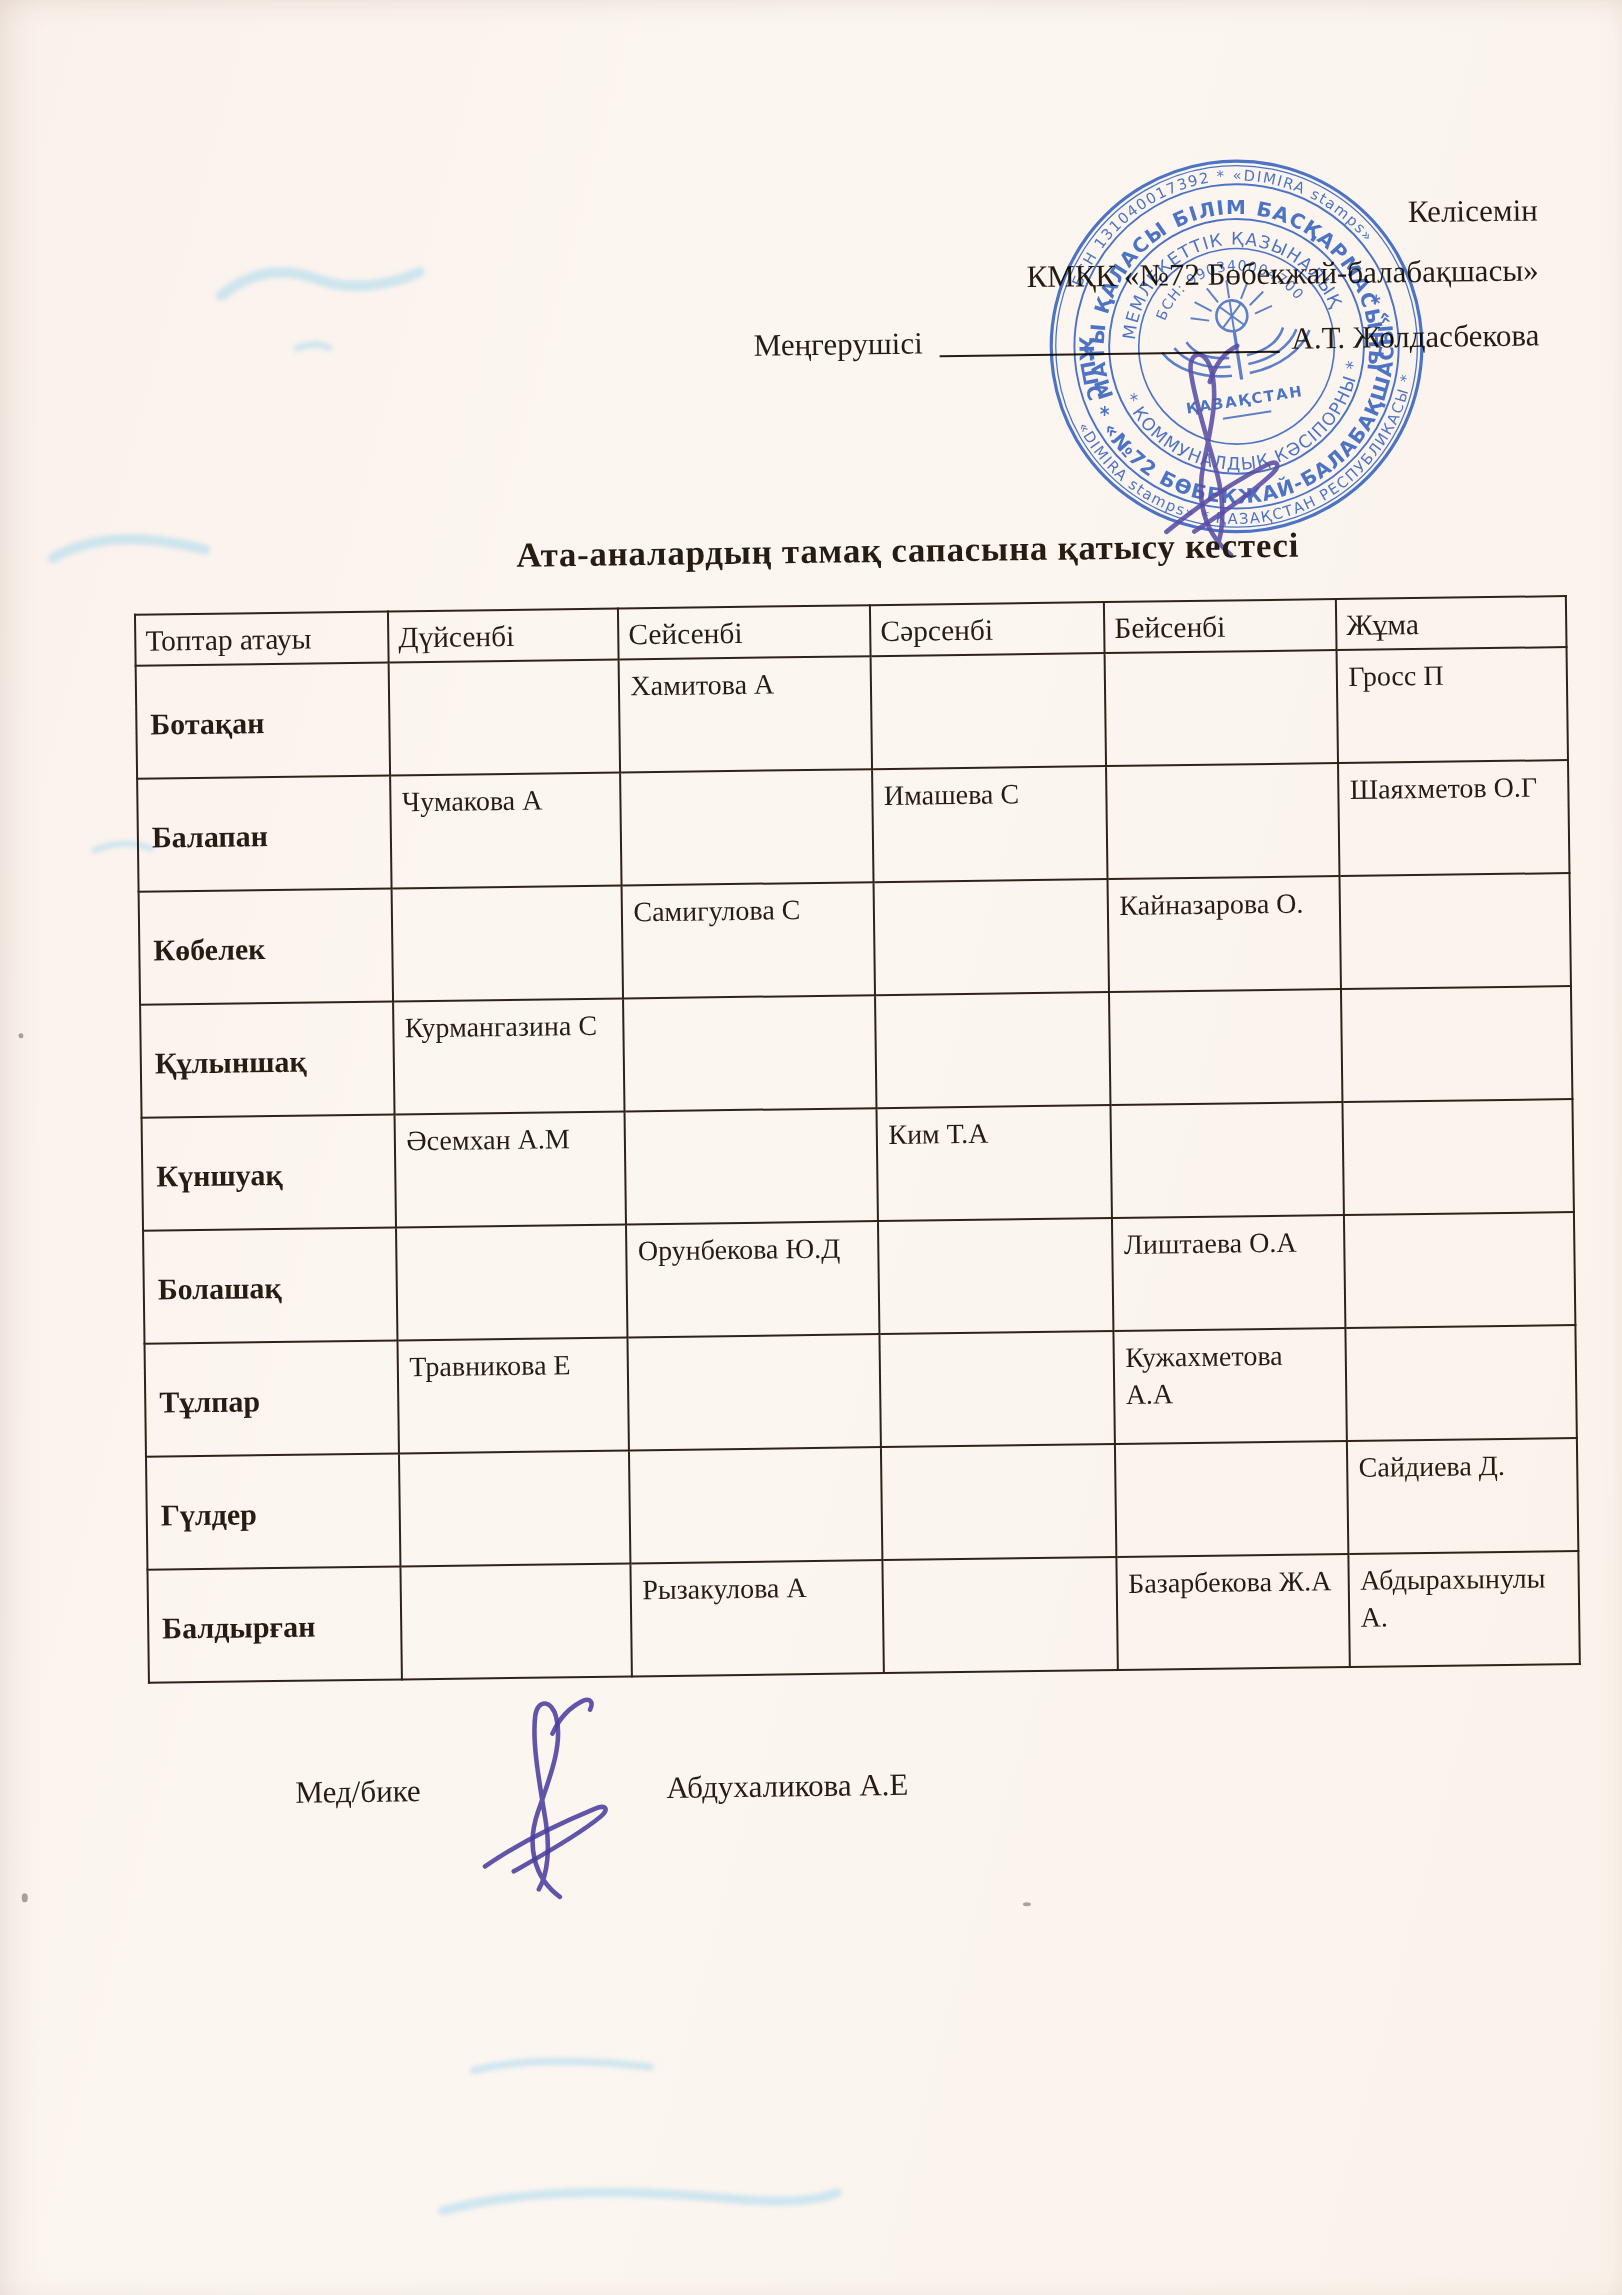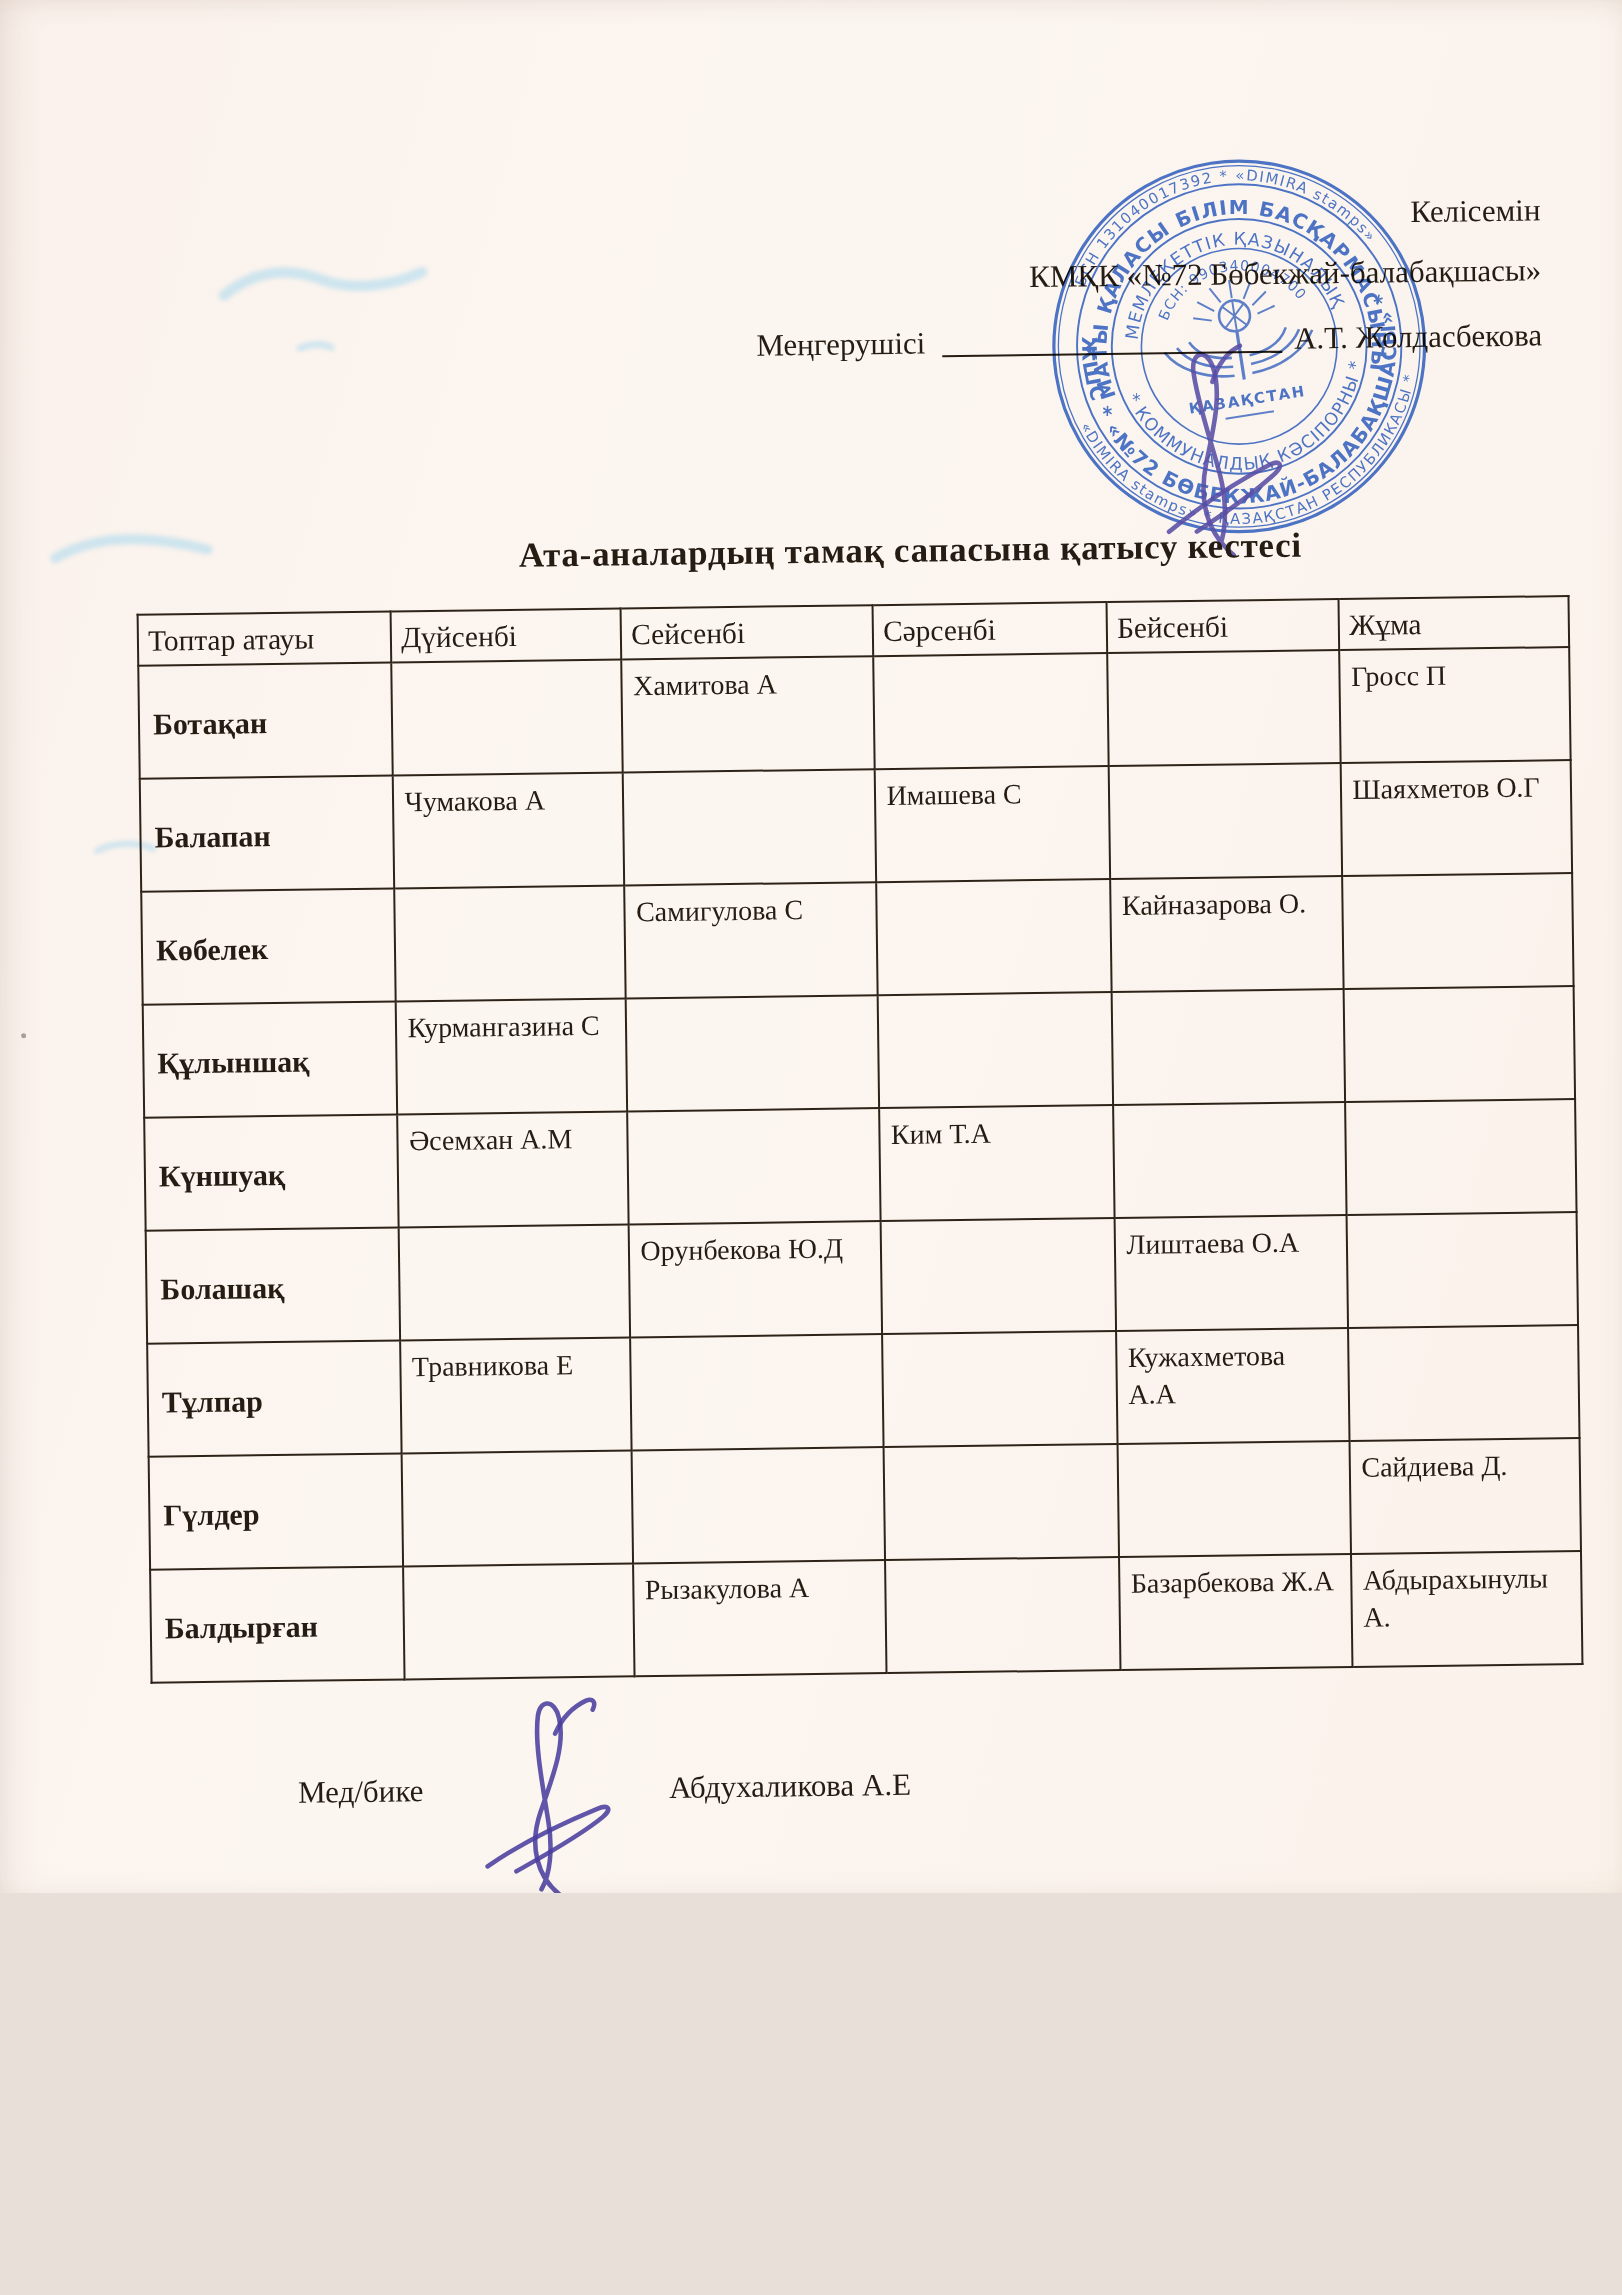--- a/index.html
+++ b/index.html
@@ -11,21 +11,21 @@
     --ghost:#a9d9ef;
   }
   *{margin:0;padding:0;box-sizing:border-box;}
   html,body{width:1623px;height:2295px;overflow:hidden;}
   body{
     font-family:"Liberation Serif","DejaVu Serif",serif;
     color:var(--ink);
     background:#e8e0d8;
   }
   .paper{
-    position:relative;width:1623px;height:1893px;
+    position:relative;width:1623px;height:2295px;
     background:linear-gradient(105deg,#faf1eb 0%,#fcf6f1 38%,#fbf4ee 72%,#faf2ea 100%);
     overflow:hidden;
   }
   .paper::after{
     content:'';position:absolute;inset:0;pointer-events:none;
     box-shadow:inset 18.3px 0 46px -22px rgba(120,90,70,.20), inset -14.4px 0 39px -25px rgba(120,90,70,.12), inset 0 17px 39px -26px rgba(120,90,70,.10);
   }
   .content{position:absolute;inset:0;transform:rotate(-0.75deg);transform-origin:50% 50%;}
 
   

